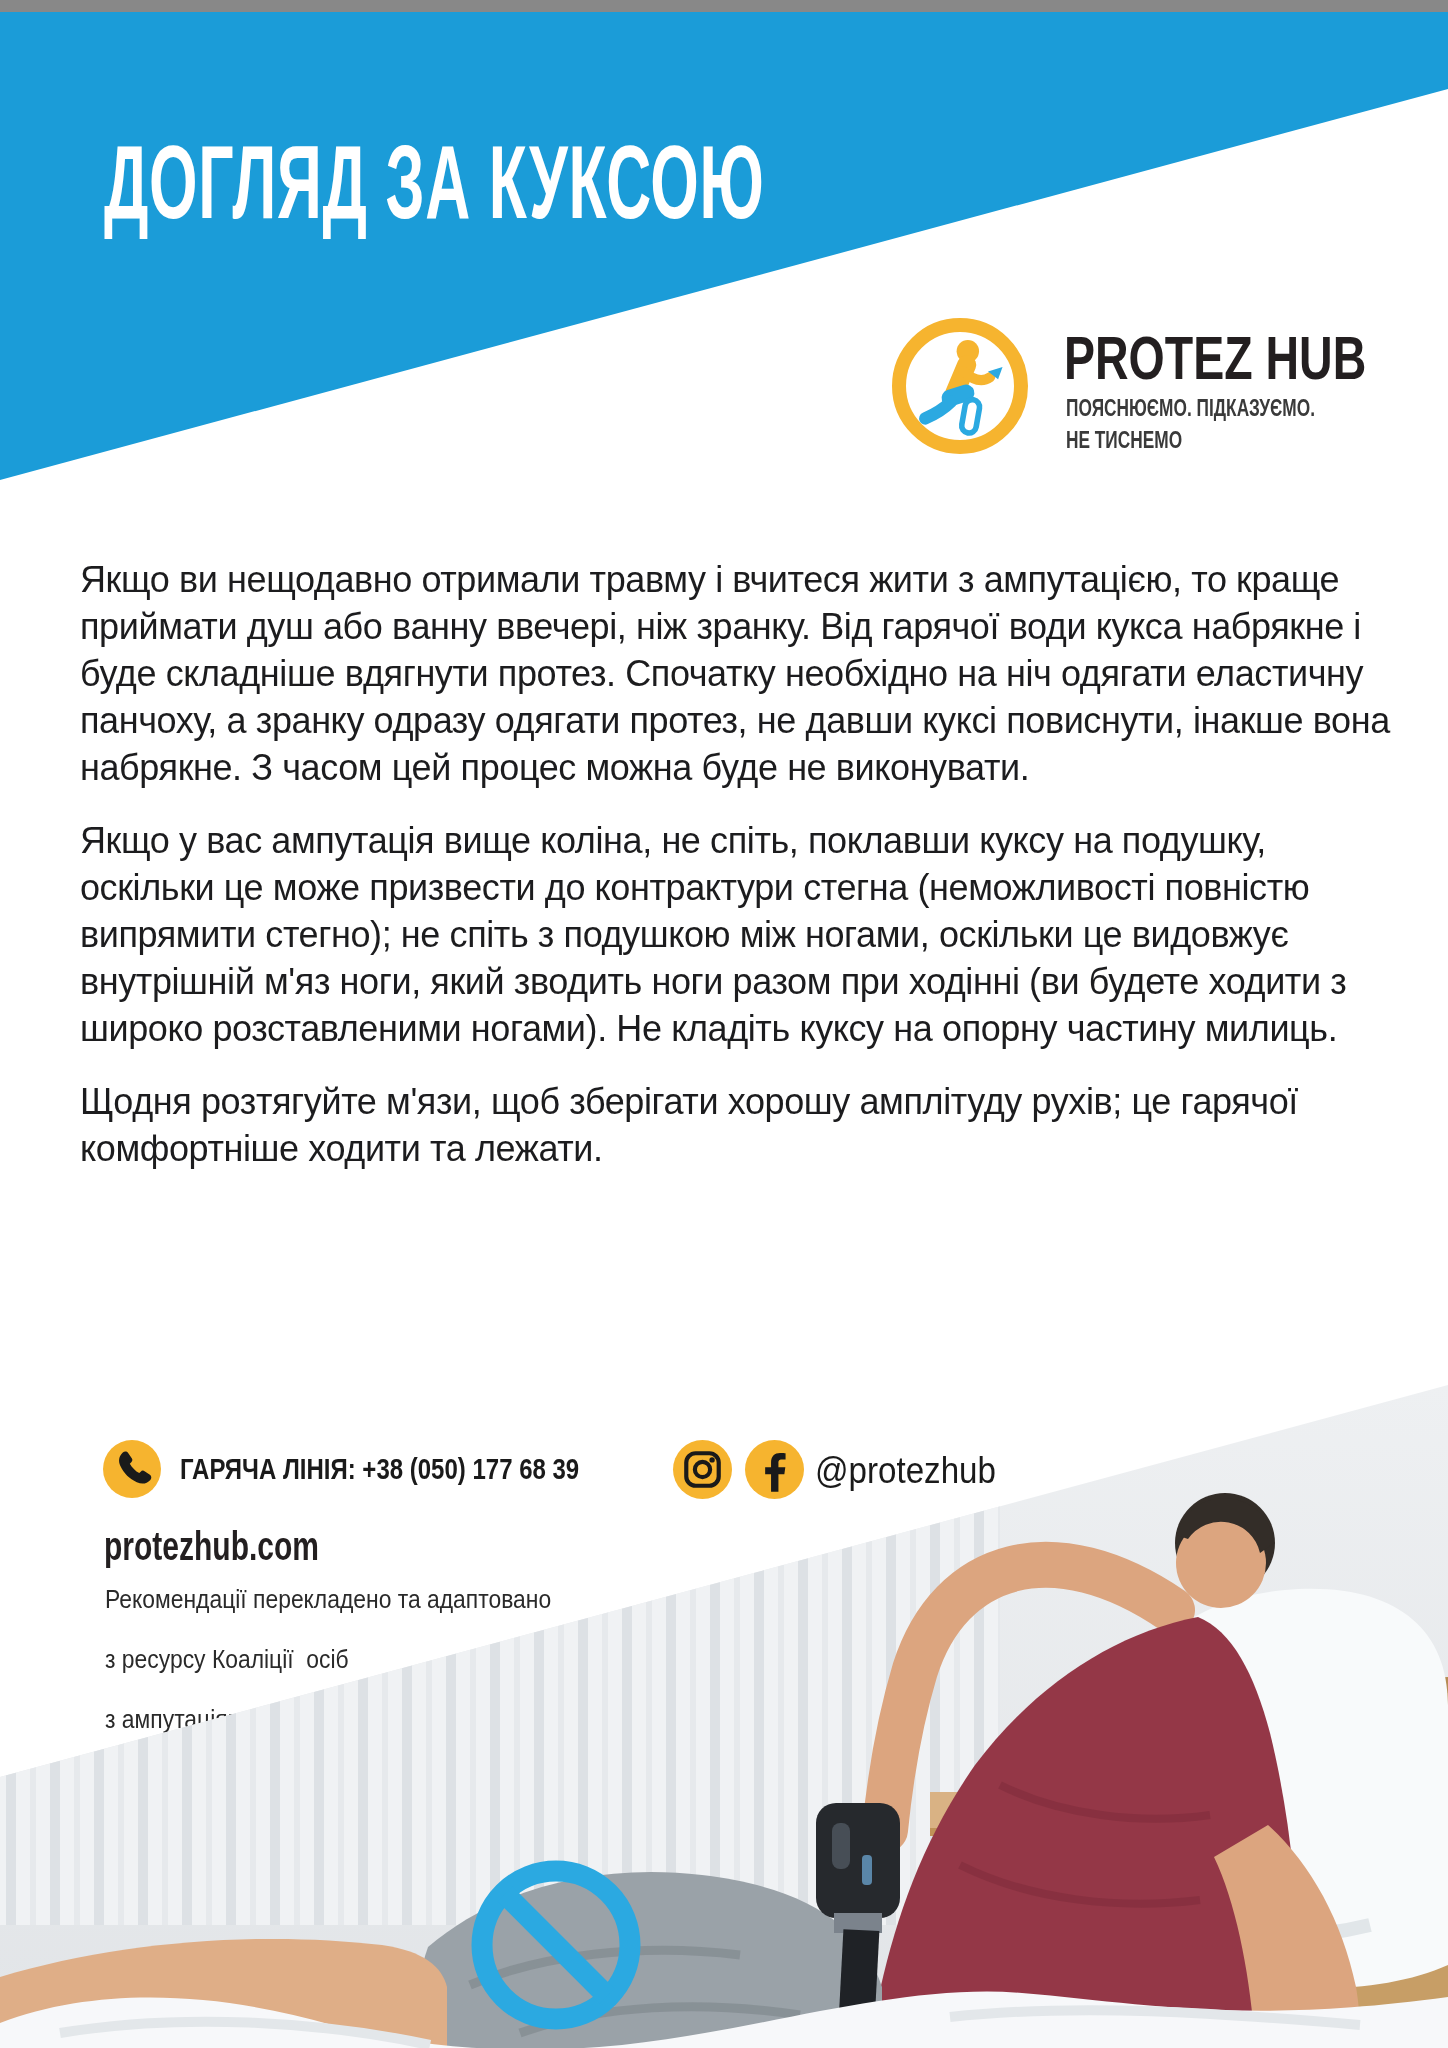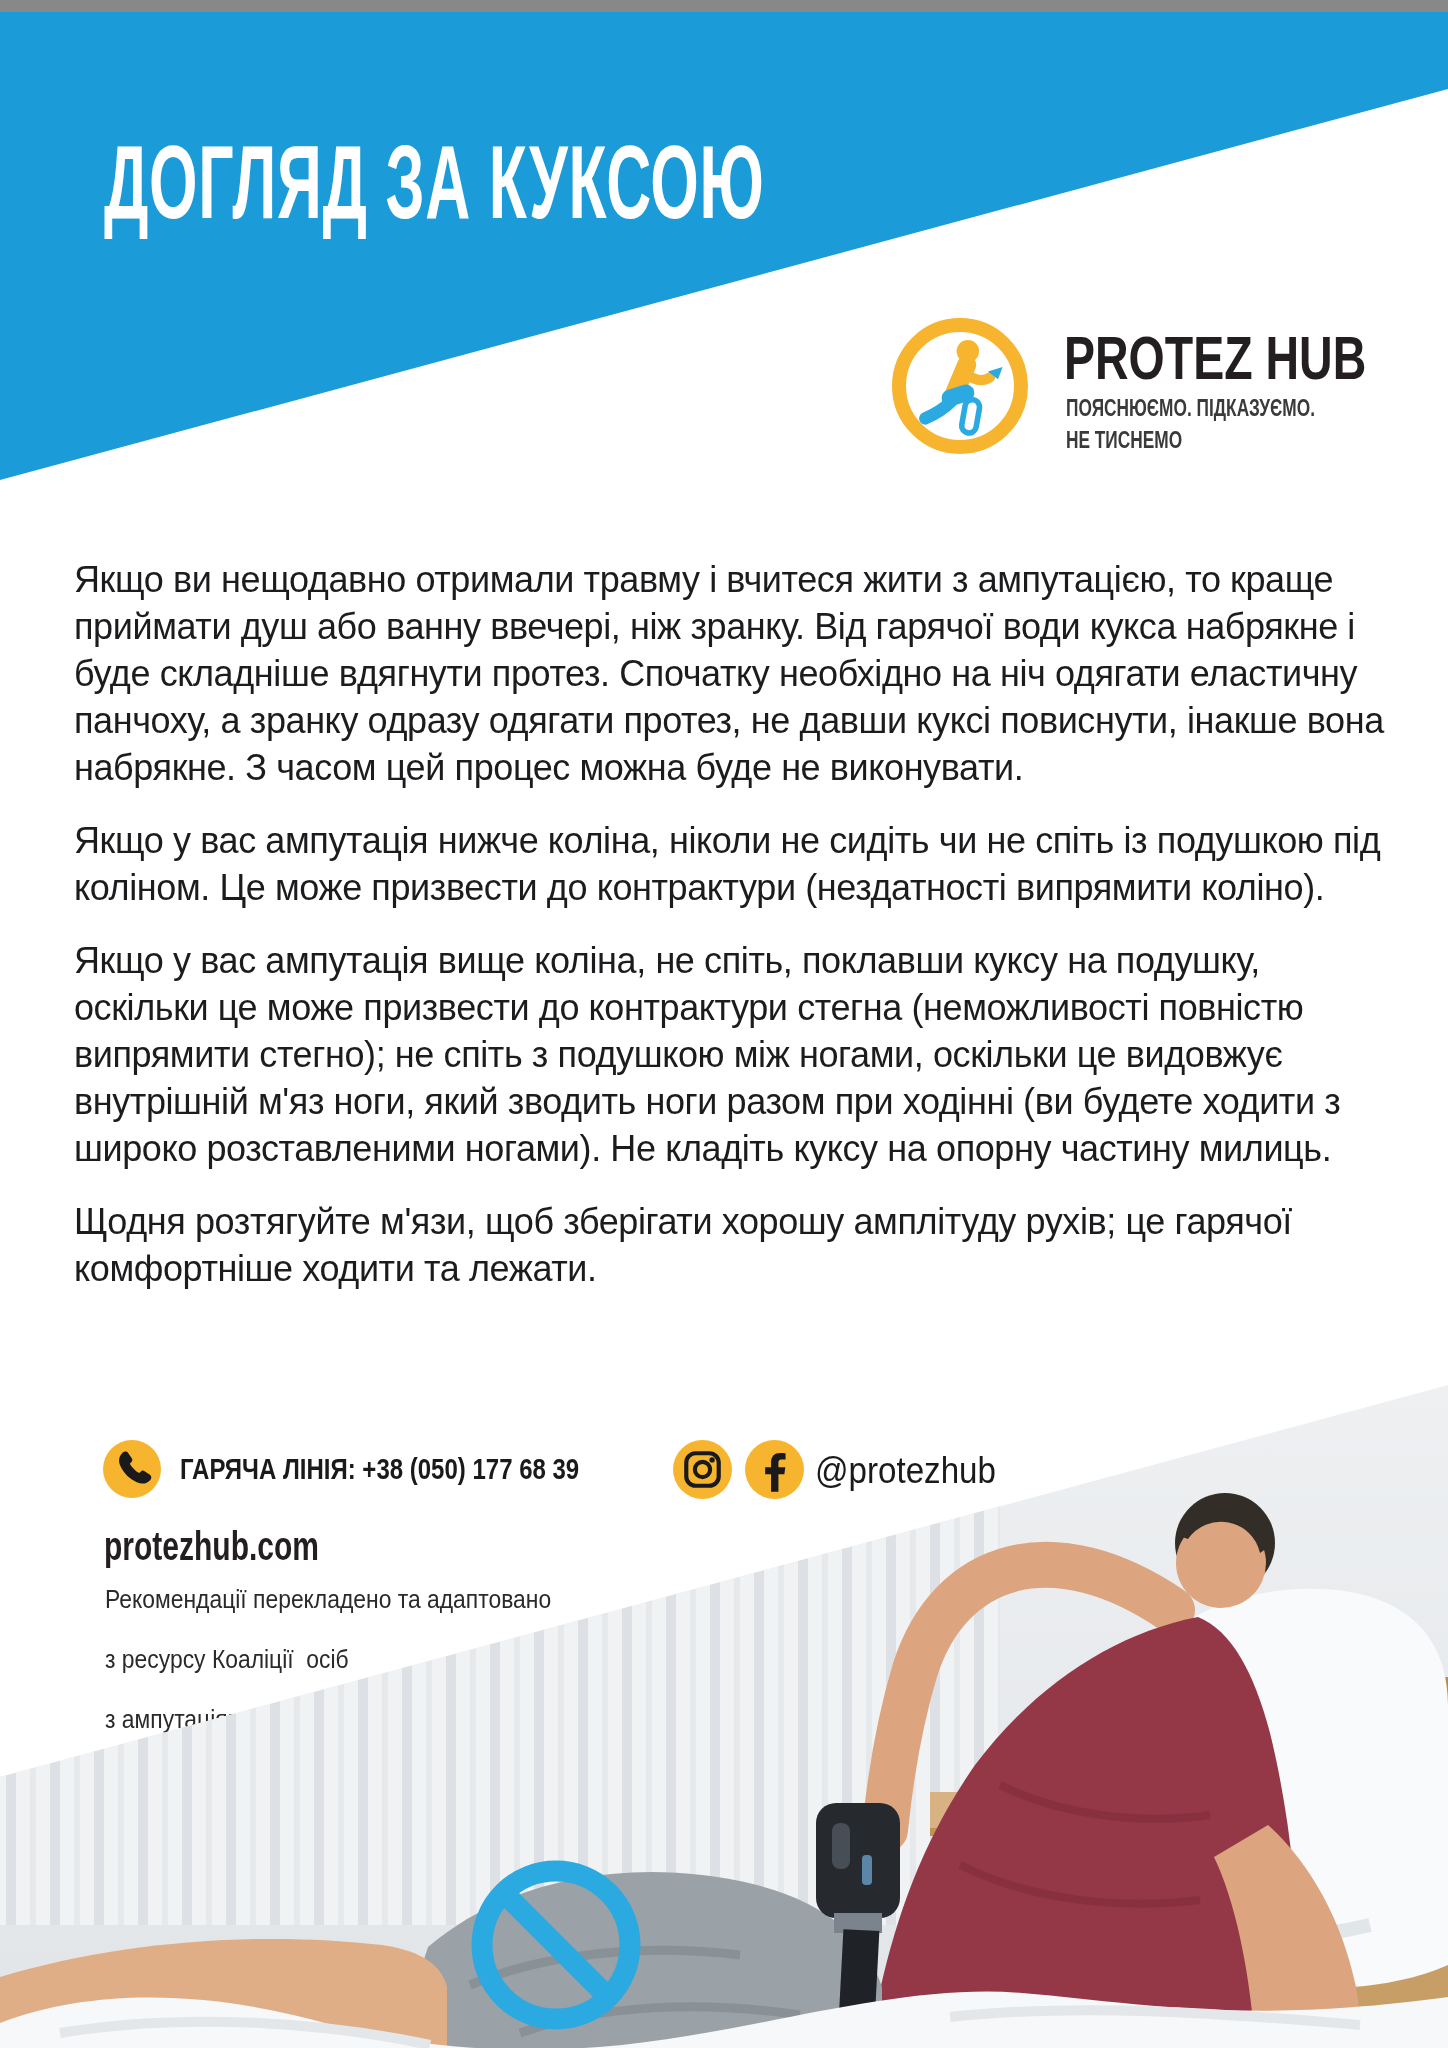--- a/index.html
+++ b/index.html
@@ -15,21 +15,21 @@
   .logo-ring{position:absolute;left:892px;top:306px;width:108px;height:108px;border:14px solid #f6b42f;
           border-radius:50%;background:#ffffff;}
   .logo-runner{position:absolute;left:904px;top:318px;width:112px;height:112px;}
   .logo-name{position:absolute;left:1064px;top:310px;font-size:62px;font-weight:bold;color:#231f20;
           white-space:nowrap;transform:scaleX(0.75);transform-origin:left top;letter-spacing:0;}
   .logo-tag1{position:absolute;left:1066px;top:382px;font-size:24px;font-weight:bold;color:#3a3a3a;
           white-space:nowrap;transform:scaleX(0.72);transform-origin:left top;}
   .logo-tag2{position:absolute;left:1066px;top:414px;font-size:24px;font-weight:bold;color:#3a3a3a;
           white-space:nowrap;transform:scaleX(0.72);transform-origin:left top;}
   
-  .body-text{position:absolute;left:74px;top:544px;width:1322px;color:#1c1c1e;
+  .body-text{position:absolute;left:80px;top:544px;width:1322px;color:#1c1c1e;
           font-size:36px;line-height:47px;letter-spacing:-0.4px;}
   .body-text p{margin:0 0 26px 0;}
   
   .badge{position:absolute;border-radius:50%;background:#f6b42f;}
   .badge svg{position:absolute;left:0;top:0;width:100%;height:100%;}
   .phone-badge{left:103px;top:1428px;width:58px;height:58px;}
   .ig-badge{left:673px;top:1428px;width:59px;height:59px;}
   .fb-badge{left:745px;top:1428px;width:59px;height:59px;}
   .hotline{position:absolute;left:180px;top:1440px;font-size:30px;font-weight:bold;color:#1a1a1a;
           white-space:nowrap;transform:scaleX(0.80);transform-origin:left top;}
@@ -61,21 +61,20 @@
     <rect x="33" y="51" width="30" height="15" rx="7.5" fill="#2ba9e1" transform="rotate(-18 48 58)"></rect>
     <path d="M42,64 C35,71 28,75 19,79" stroke="#2ba9e1" stroke-width="11" stroke-linecap="round" fill="none"></path>
     <rect x="53" y="62" width="13" height="30" rx="6.5" fill="#ffffff" stroke="#2ba9e1" stroke-width="5" transform="rotate(10 59 77)"></rect>
   </svg>
   <div class="logo-name">PROTEZ HUB</div>
   <div class="logo-tag1">ПОЯСНЮЄМО. ПІДКАЗУЄМО.</div>
   <div class="logo-tag2">НЕ ТИСНЕМО</div>
 
   <div class="body-text">
     <p>Якщо ви нещодавно отримали травму і вчитеся жити з ампутацією, то краще приймати душ або ванну ввечері, ніж зранку. Від гарячої води кукса набрякне і буде складніше вдягнути протез. Спочатку необхідно на ніч одягати еластичну панчоху, а зранку одразу одягати протез, не давши куксі повиснути, інакше вона набрякне. З часом цей процес можна буде не виконувати.</p>
-    <p>Якщо у вас ампутація нижче коліна, ніколи не сидіть чи не спіть із подушкою під коліном. Це може призвести до контрактури (нездатності випрямити коліно).</p>
     <p>Якщо у вас ампутація вище коліна, не спіть, поклавши куксу на подушку, оскільки це може призвести до контрактури стегна (неможливості повністю випрямити стегно); не спіть з подушкою між ногами, оскільки це видовжує внутрішній м'яз ноги, який зводить ноги разом при ходінні (ви будете ходити з широко розставленими ногами). Не кладіть куксу на опорну частину милиць.</p>
     <p>Щодня розтягуйте м'язи, щоб зберігати хорошу амплітуду рухів; це гарячої комфортніше ходити та лежати.</p>
   </div>
 
   <div class="badge phone-badge">
     <svg viewBox="0 0 24 24">
       <path d="M8.2,5.2 C6.6,6.8 6.2,8.6 7.2,10.8 C8.7,13.9 10.9,16.1 14,17.5 C16.3,18.5 18.1,18.1 19.6,16.5 C20.2,15.9 20.1,14.9 19.4,14.4 L17.2,12.9 C16.7,12.5 16,12.6 15.6,13.1 L15,13.7 C13.5,12.9 11.9,11.3 11.1,9.8 L11.7,9.2 C12.2,8.8 12.3,8.1 11.9,7.6 L10.4,5.4 C9.9,4.7 8.9,4.6 8.2,5.2 Z" fill="#1a1a1a"></path>
     </svg>
   </div>
   <div class="hotline">ГАРЯЧА ЛІНІЯ: +38 (050) 177 68 39</div>

